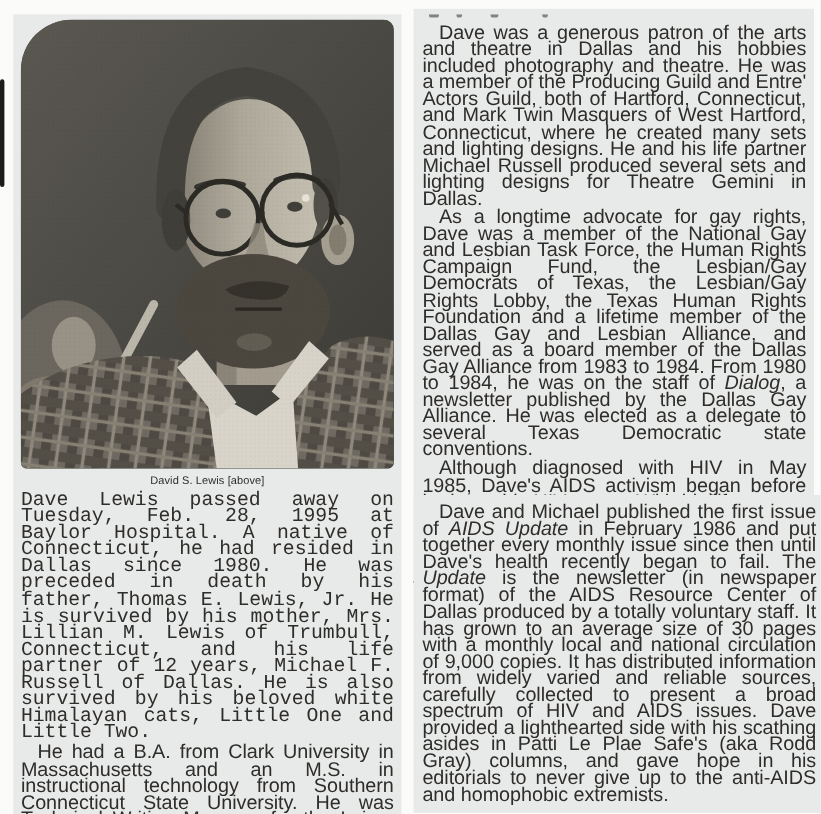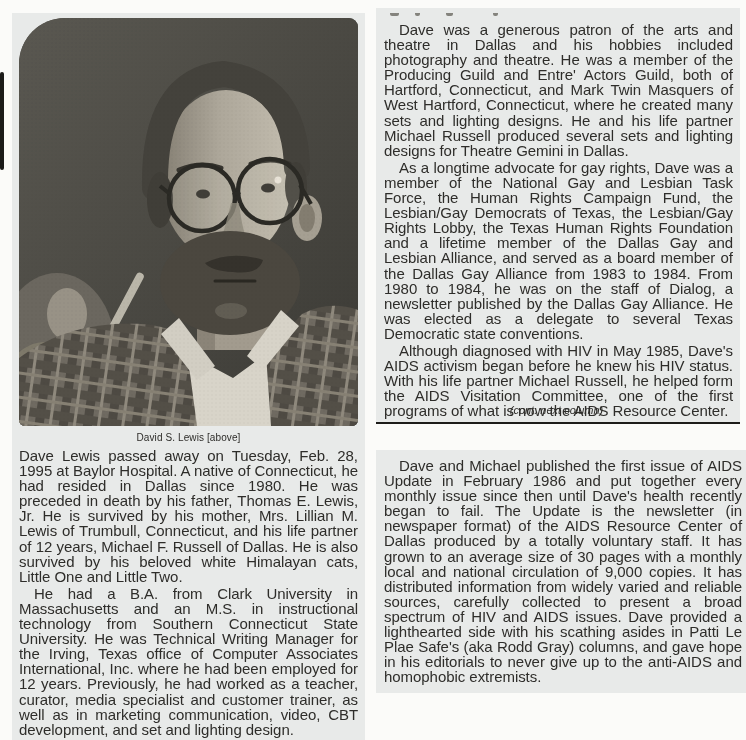--- a/index.html
+++ b/index.html
@@ -27,27 +27,27 @@
   .photo{
     margin:0;height:408px;
     border-radius:46px 9px 6px 6px;
     overflow:hidden;background:#4c4a45;
   }
   .photo svg{display:block;width:100%;height:100%;}
   .caption{ text-align:center;font-size:10px;line-height:16px;margin-top:4px;letter-spacing:.1px; }
 
   .para{
     margin:2px 0 0 0;
-    font-size:15px;line-height:15.1px;
+    font-size:18px;line-height:15.1px;
     text-align:justify;text-indent:15px;
     letter-spacing:-0.05px;
   }
   .para.noindent{text-indent:0;}
-  .caption + .para{margin-top:2px;}
-  .it{}
+  .caption + .para{margin-top:2px;font-family:Liberation Mono, monospace;}
+  .it{font-style:italic;}
 
   
   .col-right-1{
     left:376px;top:8px;width:364px;min-height:400px;
     padding:13px 7px 4px 8px;
     border-bottom:2px solid var(--rule);
   }
   .col-right-2{
     left:376px;top:419px;width:372px;
     padding:6px 6px 9px 8px;

